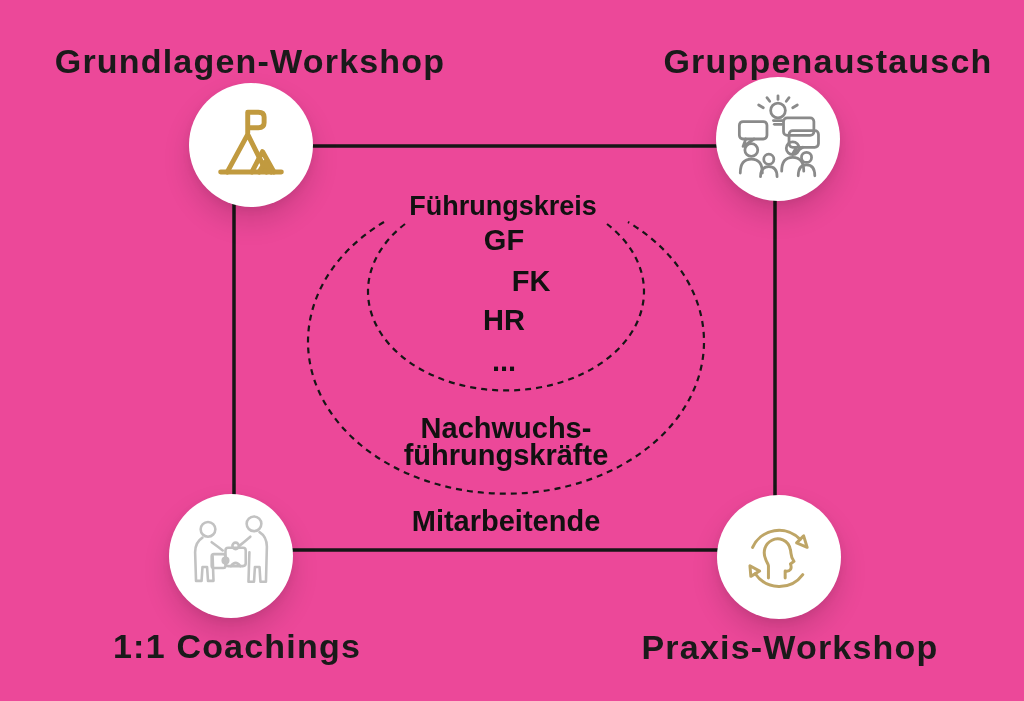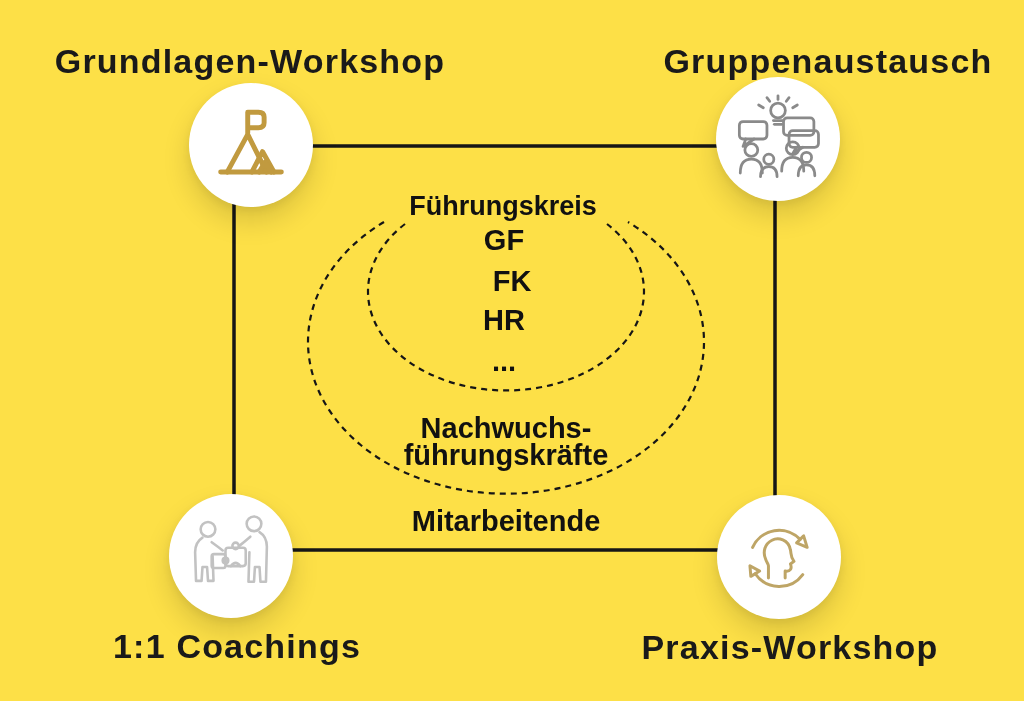--- a/index.html
+++ b/index.html
@@ -1,20 +1,20 @@
 <!DOCTYPE html>
 <html><head>
 <meta charset="utf-8">
 <style>
   html, body { margin: 0; padding: 0; background: #ffffff; }
   .stage {
     position: relative;
     width: 1024px;
     height: 701px;
-    background: #fde047;
+    background: #ec4899;
     overflow: hidden;
     font-family: "Liberation Sans", sans-serif;
     color: #161616;
   }
   .wires {
     position: absolute;
     left: 0; top: 0;
     z-index: 1;
   }
   .node-circle {
@@ -132,20 +132,20 @@
         <path d="M 20 39 A 33 33 0 0 1 74 30"></path>
         <path d="M 82 39 L 78 26 L 70 34 Z"></path>
         <path d="M 77 70 A 33 33 0 0 1 23 69"></path>
         <path d="M 17 60 L 18 72 L 28 66 Z"></path>
       </g>
     </svg>
   </div>
 
   <div class="center-text" style="left:503px; top:185px; font-size:27px;margin-top:21px;">Führungskreis</div>
   <div class="center-text" style="left:504px; top:240px;">GF</div>
-  <div class="center-text" style="left:512px; top:281px;">FK</div>
+  <div class="center-text" style="left:531px; top:281px;">FK</div>
   <div class="center-text" style="left:504px; top:320px;">HR</div>
   <div class="center-text" style="left:504px; top:361px;">...</div>
   <div class="center-text small-gap" style="left:506px; top:428px;">Nachwuchs-</div>
   <div class="center-text" style="left:506px; top:521px;">Mitarbeitende</div>
   <div class="center-text small-gap" style="left:506px; top:455px;">führungskräfte</div>
 
 </div>
 
 </body></html>

